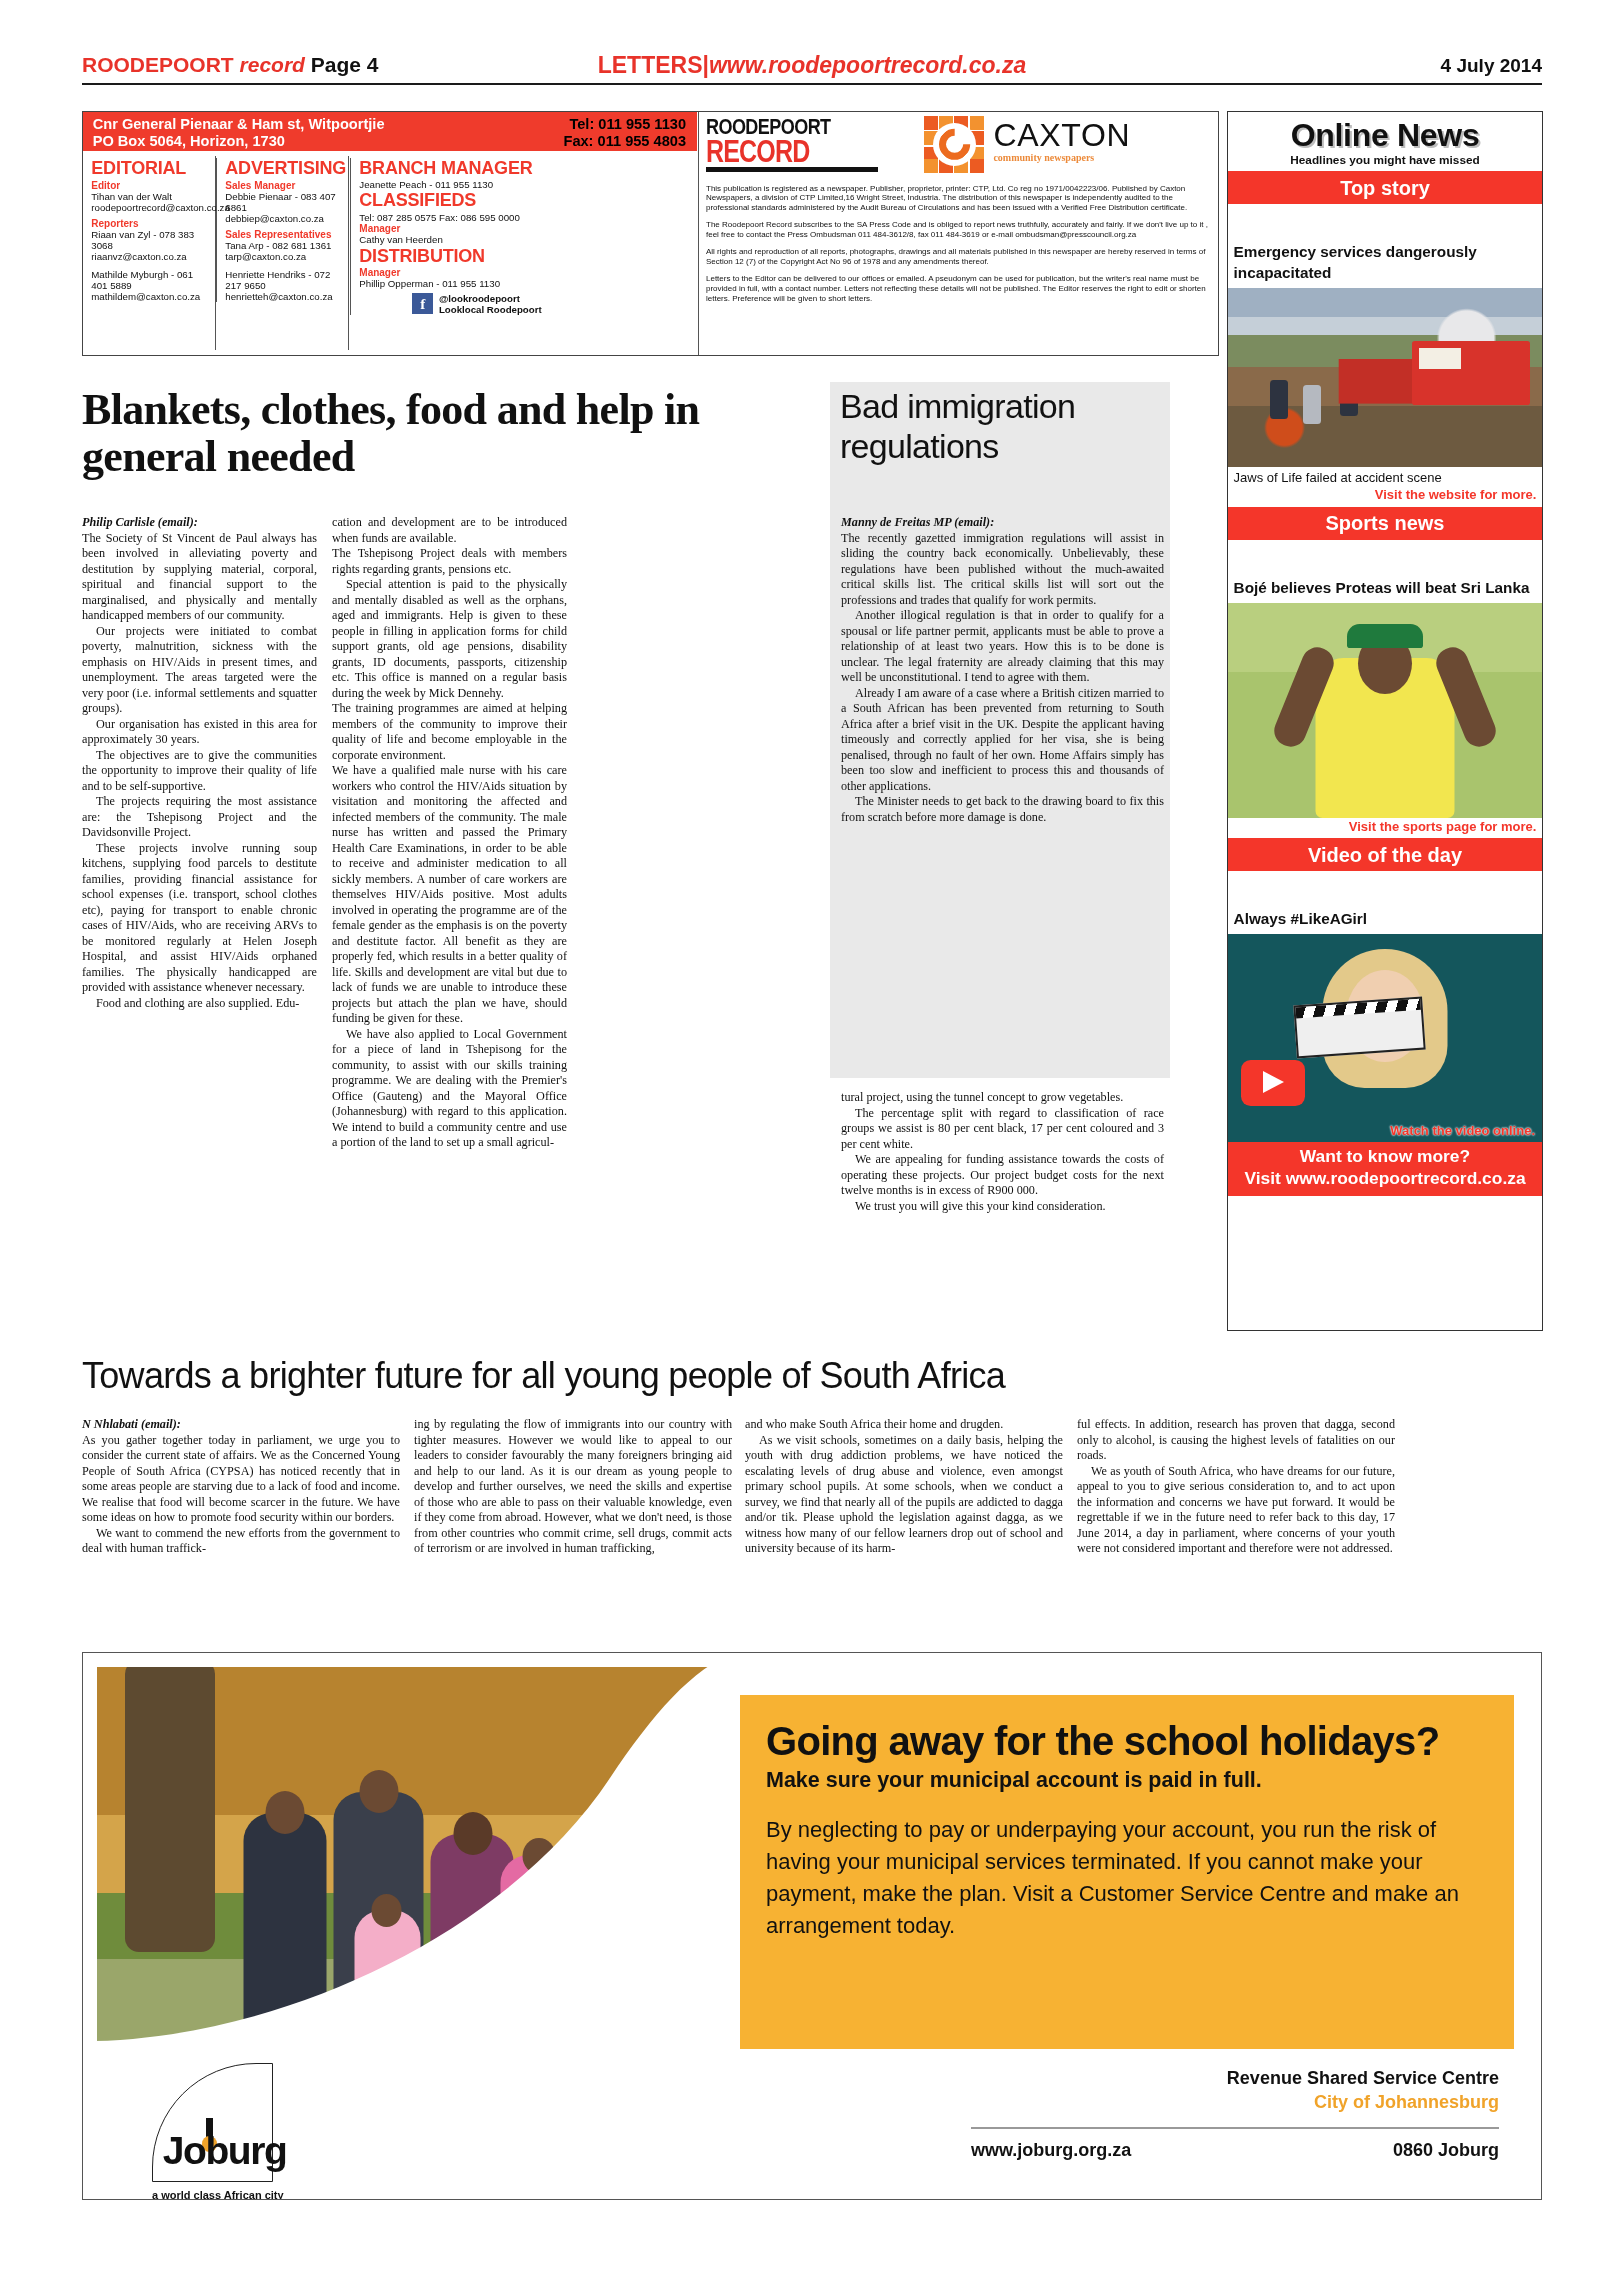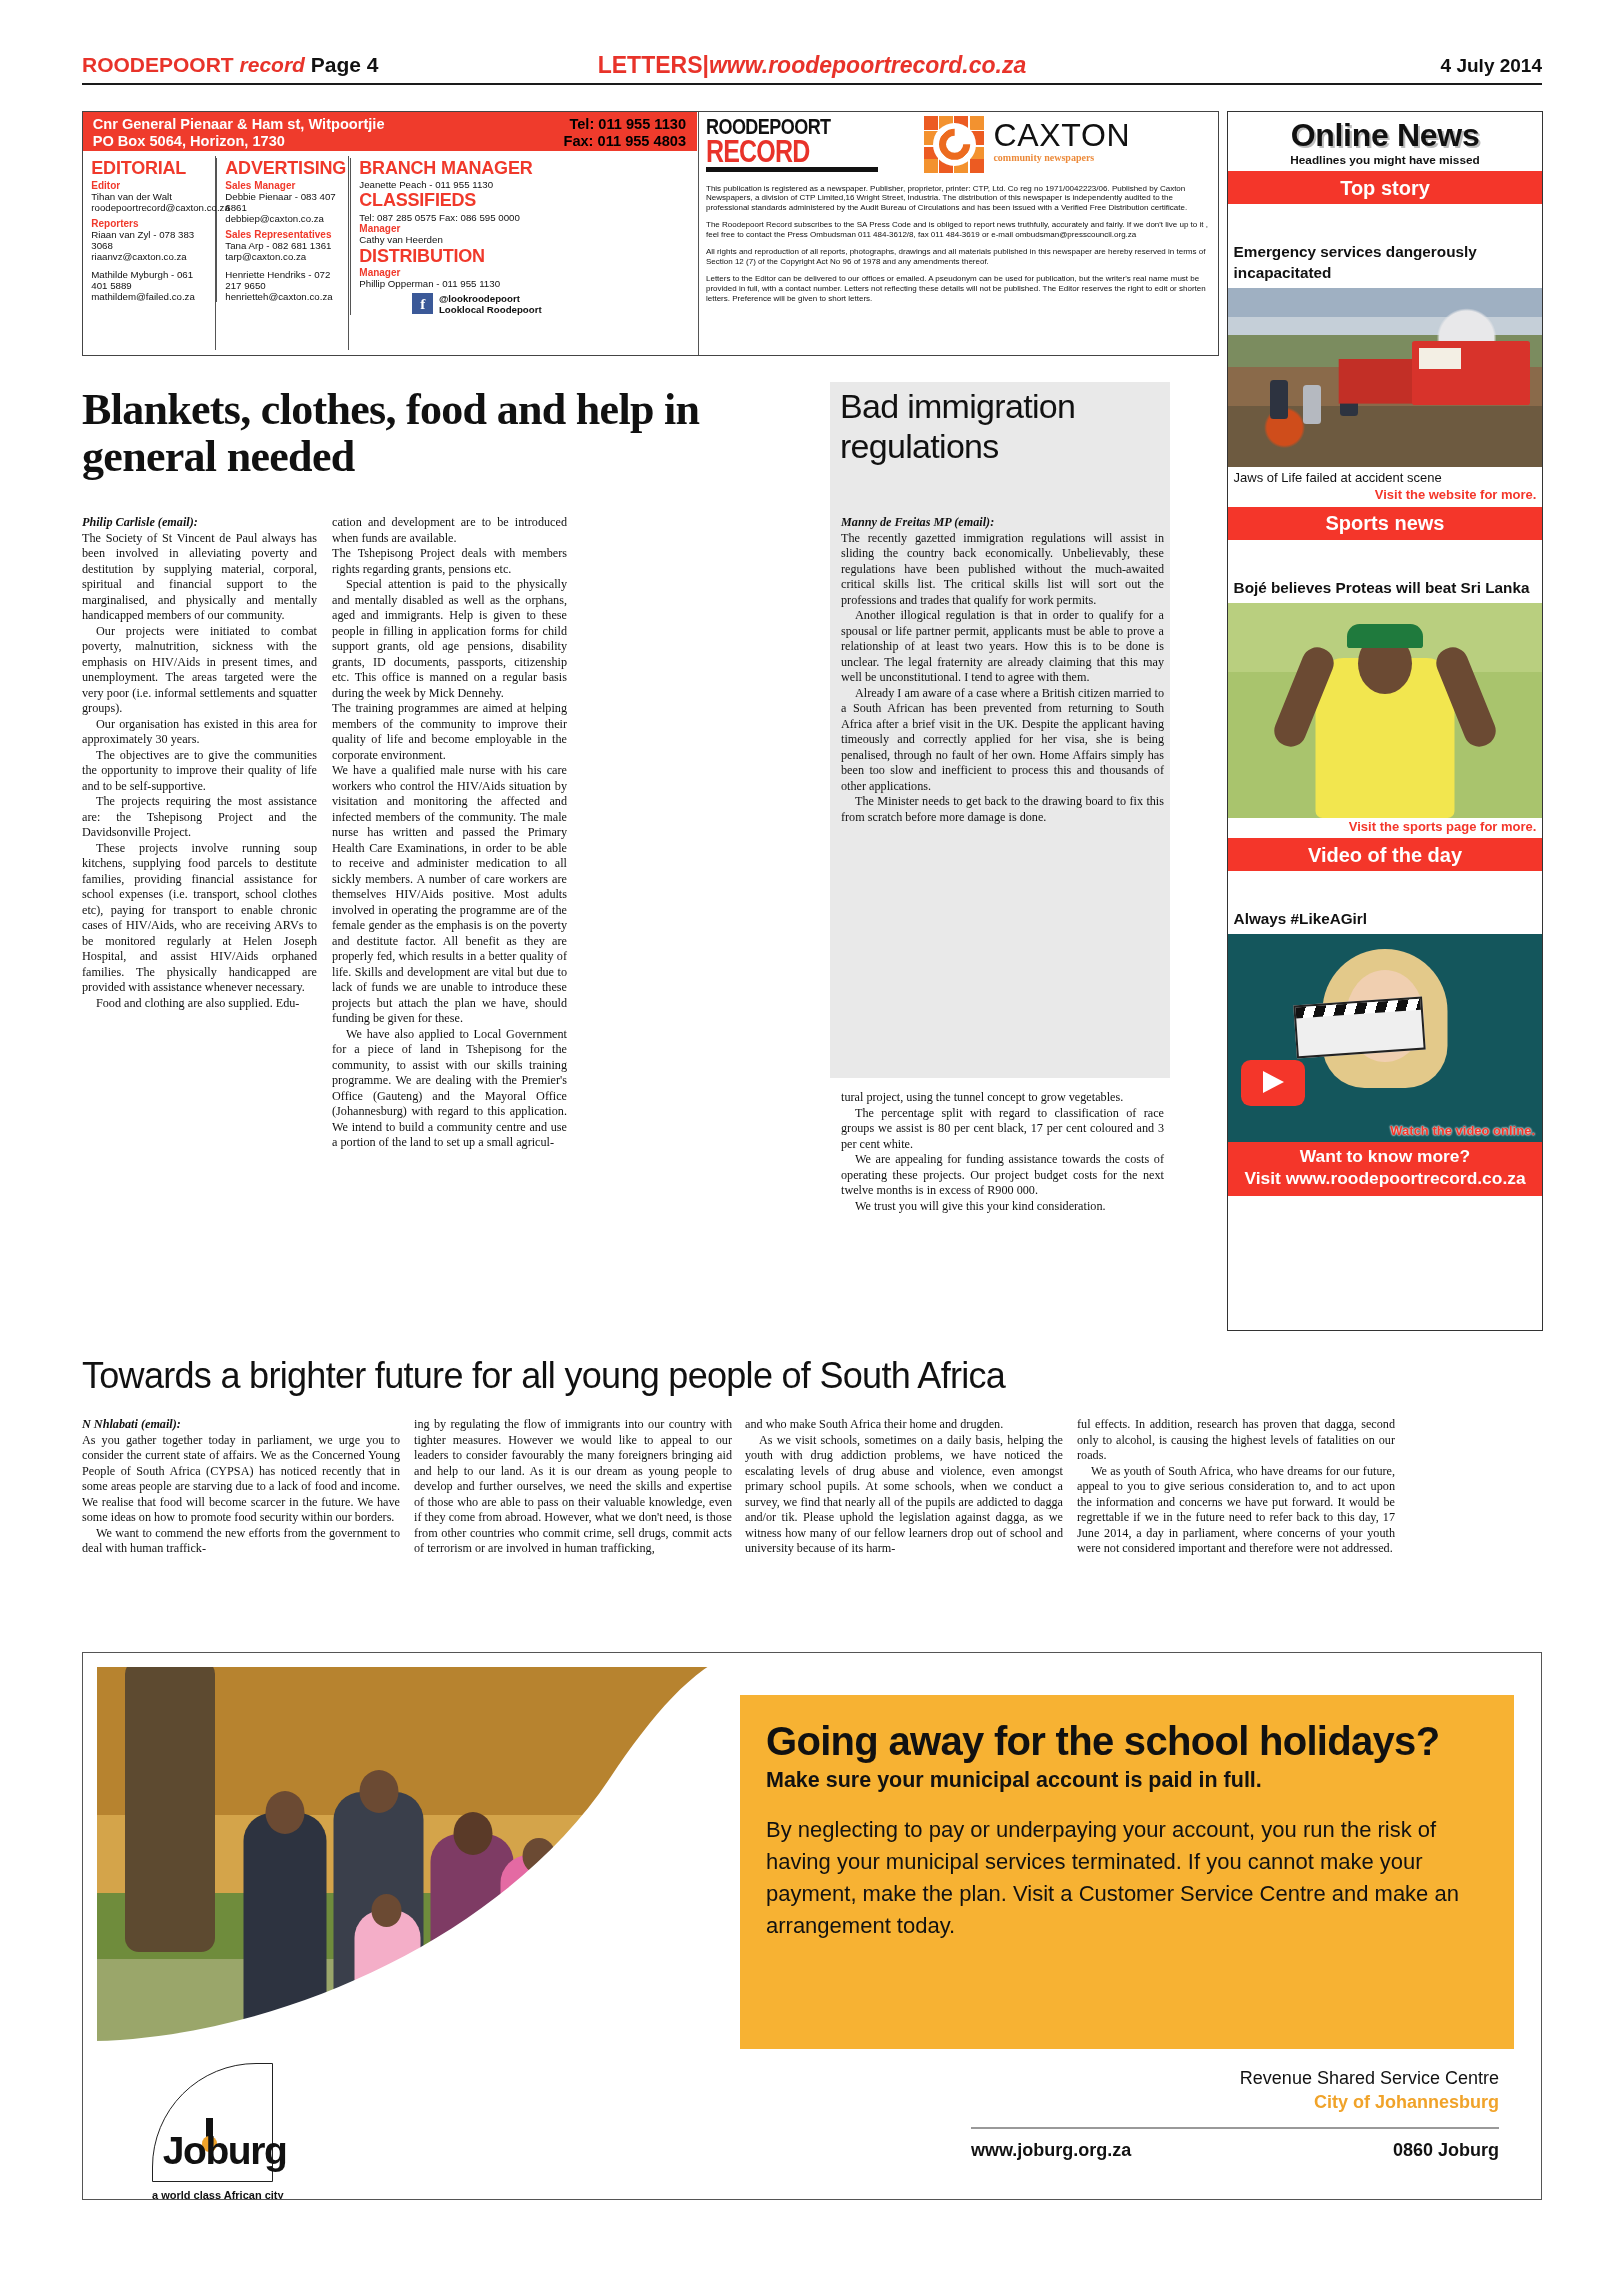--- a/index.html
+++ b/index.html
@@ -130,21 +130,21 @@
   .adpanel p{margin:21px 0 0;font-size:22px;line-height:32px;color:#111;}
 
   .joburg{position:absolute;left:69px;top:410px;width:174px;}
   .joburg .box{width:119px;height:117px;border:1.4px solid #222;border-top-left-radius:104px;position:relative;}
   .joburg .wd{font-size:11px;font-weight:bold;margin-top:7px;}
   .jword{position:absolute;left:9.7px;bottom:11px;font-size:39px;font-weight:bold;line-height:39px;letter-spacing:-1.4px;}
   .jdot{position:absolute;left:53px;bottom:39px;width:7px;height:23.6px;background:#111;}
   .jdot:after{content:"";position:absolute;left:-4.2px;top:18px;width:15.3px;height:15.3px;border-radius:50%;background:#f0a32a;}
 
   .adfoot{position:absolute;right:42px;top:414px;width:528px;text-align:right;}
-  .adfoot .l1{font-size:18px;font-weight:normal;line-height:23.6px;color:#111;}
+  .adfoot .l1{font-size:18px;font-weight:bold;line-height:23.6px;color:#111;}
   .adfoot .l2{font-size:18px;font-weight:bold;line-height:23.6px;color:#f0a32a;}
   .adfoot .hr{height:2.8px;background:#999;margin:12.5px 0 11px;}
   .adfoot .row{display:flex;justify-content:space-between;font-size:18px;font-weight:bold;}
 
   .fb{display:flex;align-items:center;gap:5.6px;justify-content:flex-end;margin-top:4.2px;}
   .fbicon{width:21px;height:21px;background:#3b5998;color:#fff;font-weight:bold;font-size:15.3px;line-height:21px;text-align:center;font-family:"Liberation Serif",serif;}
   .fbtxt{font-size:9.7px;font-weight:bold;line-height:11px;}
 </style>
 </head>
 <body>
@@ -177,21 +177,21 @@
       <div class="icol c1">
         <div class="hdr-red">EDITORIAL</div>
         <div class="sub-red" style="margin-top:1.4px">Editor</div>
         <div class="ln">Tihan van der Walt</div>
         <div class="ln">roodepoortrecord@caxton.co.za</div>
         <div class="sub-red">Reporters</div>
         <div class="ln">Riaan van Zyl - 078 383 3068</div>
         <div class="ln">riaanvz@caxton.co.za</div>
         <div class="gap"></div>
         <div class="ln">Mathilde Myburgh - 061 401 5889</div>
-        <div class="ln">mathildem@failed.co.za</div>
+        <div class="ln">mathildem@caxton.co.za</div>
       </div>
 
       <div class="icol c2">
         <div class="hdr-red">ADVERTISING</div>
         <div class="sub-red" style="margin-top:1.4px">Sales Manager</div>
         <div class="ln">Debbie Pienaar - 083 407 6861</div>
         <div class="ln">debbiep@caxton.co.za</div>
         <div class="sub-red">Sales Representatives</div>
         <div class="ln">Tana Arp - 082 681 1361</div>
         <div class="ln">tarp@caxton.co.za</div>

